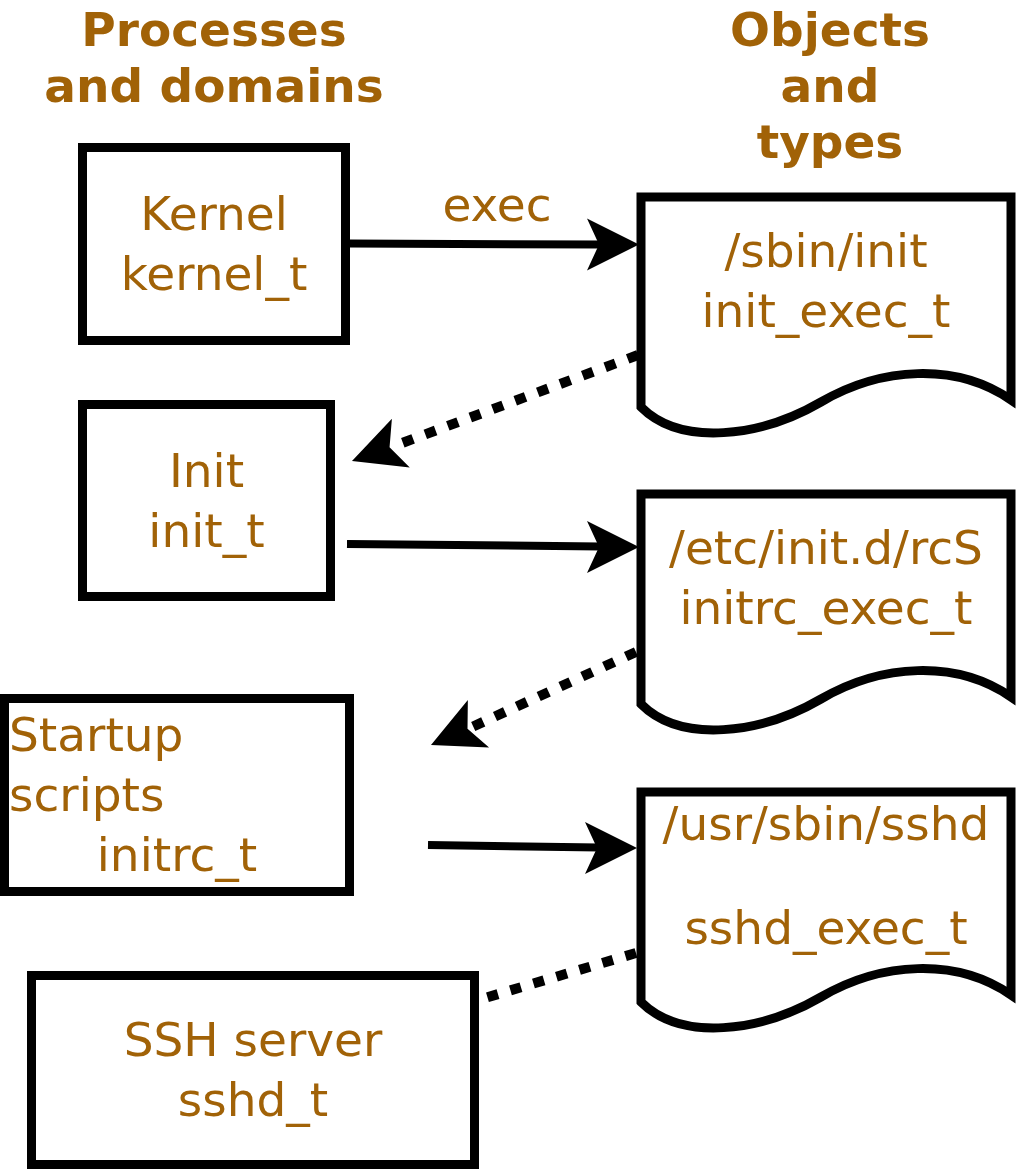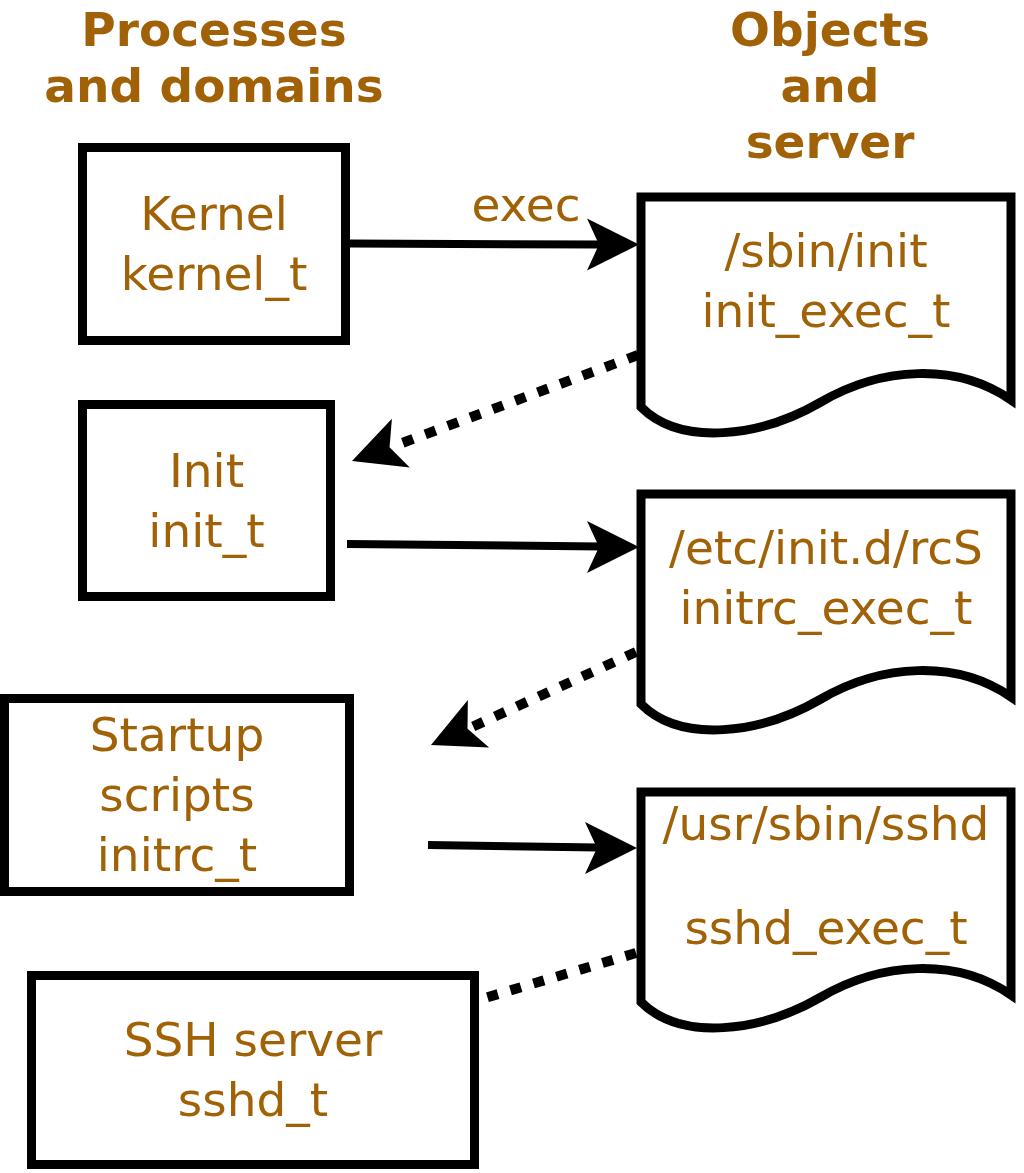--- a/index.html
+++ b/index.html
@@ -39,21 +39,21 @@
     position: absolute;
     box-sizing: border-box;
     border: 9px solid #000000;
     background: #ffffff;
     display: flex;
     flex-direction: column;
     align-items: center;
     justify-content: center;
     font-size: 47px;
     line-height: 60px;
-    text-align: center;
+    text-align: left;
   }
   .box-kernel { left: 78px;  top: 143px; width: 272px; height: 202px; }
   .box-init   { left: 78px;  top: 400px; width: 257px; height: 201px; }
   .box-initrc { left: 0px;   top: 694px; width: 354px; height: 202px; }
   .box-sshd   { left: 27px;  top: 971px; width: 452px; height: 198px; }
   .doc-text {
     position: absolute;
     left: 641px;
     width: 370px;
     height: 168px;
@@ -68,21 +68,20 @@
   .doc-text-1 { top: 197px; }
   .doc-text-2 { top: 494px; }
   .doc-text-3 { top: 792px; gap: 44px; }
   .exec-label {
     position: absolute;
     left: 497px;
     top: 180px;
     transform: translateX(-50%);
     font-size: 47px;
     line-height: 50px;
-    margin-left: 29px;
   }
   .shape { fill: #ffffff; stroke: #000000; stroke-width: 9; }
   .aline { stroke: #000000; stroke-width: 8; }
   .dline { stroke: #000000; stroke-width: 10; stroke-dasharray: 11 13; }
   .ahead { fill: #000000; stroke: none; }
 </style>
 </head>
 <body>
 
 <div class="stage">
@@ -128,21 +127,21 @@
       <line class="dline" x1="636" y1="953" x2="448" y2="1009"></line>
       <g class="ahead" transform="translate(405,1022) rotate(163.4)">
         <polygon points="0,0 -52,-26 -40,0 -52,26"></polygon>
       </g>
     </g>
   </svg>
 
   <div class="col-header left">Processes
 and domains</div>
   <div class="col-header right">Objects and
-server</div>
+types</div>
 
   <span class="exec-label">exec</span>
 
   <div class="process-box box-kernel">
     <span>Kernel</span>
     <span>kernel_t</span>
   </div>
   <div class="process-box box-init">
     <span>Init</span>
     <span>init_t</span>

